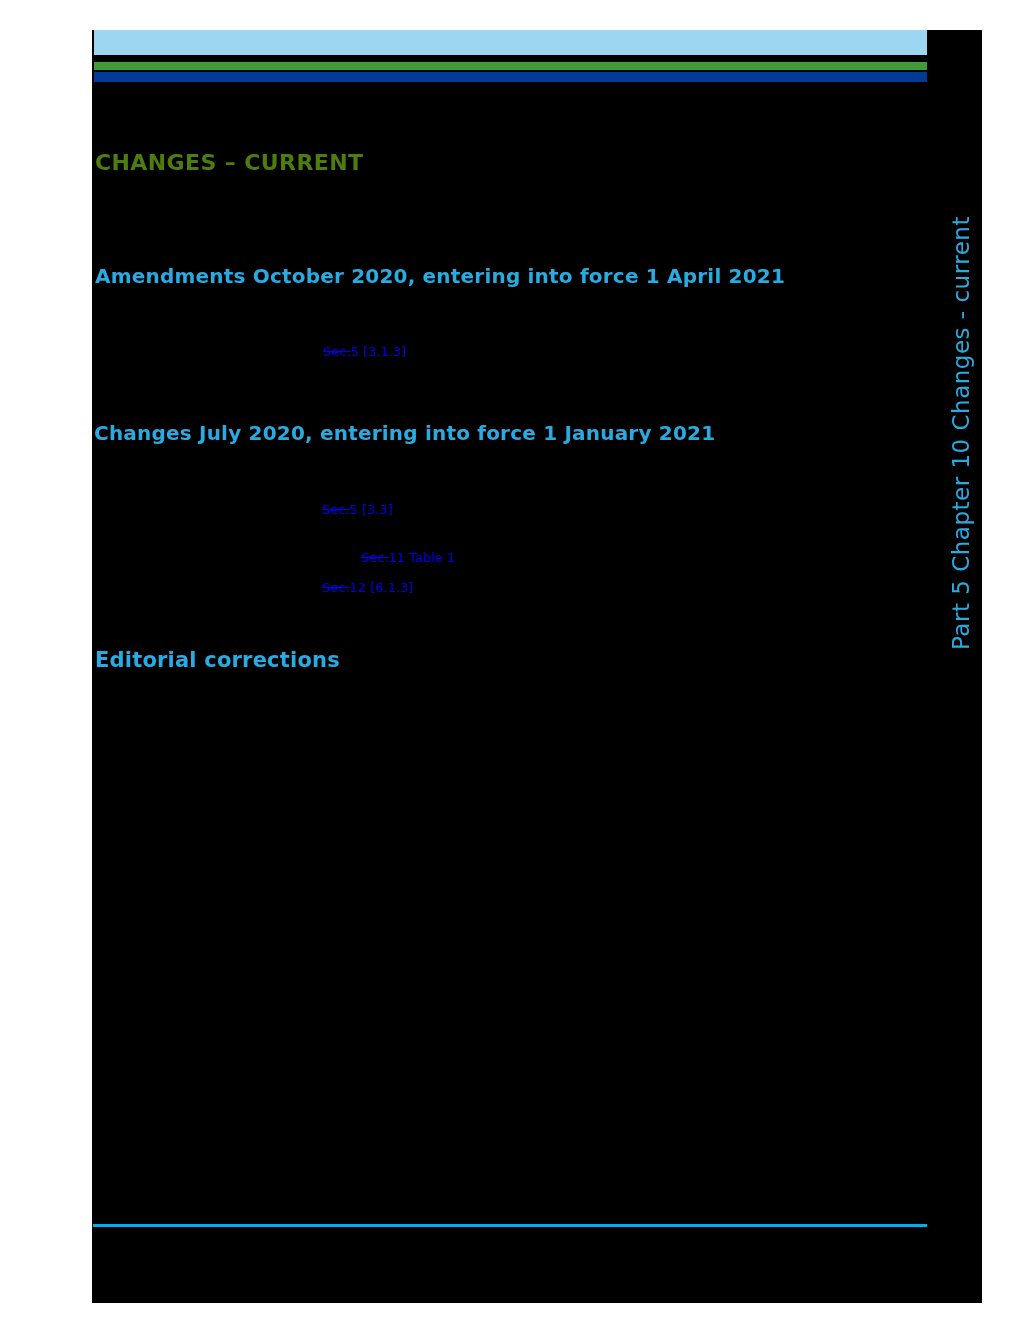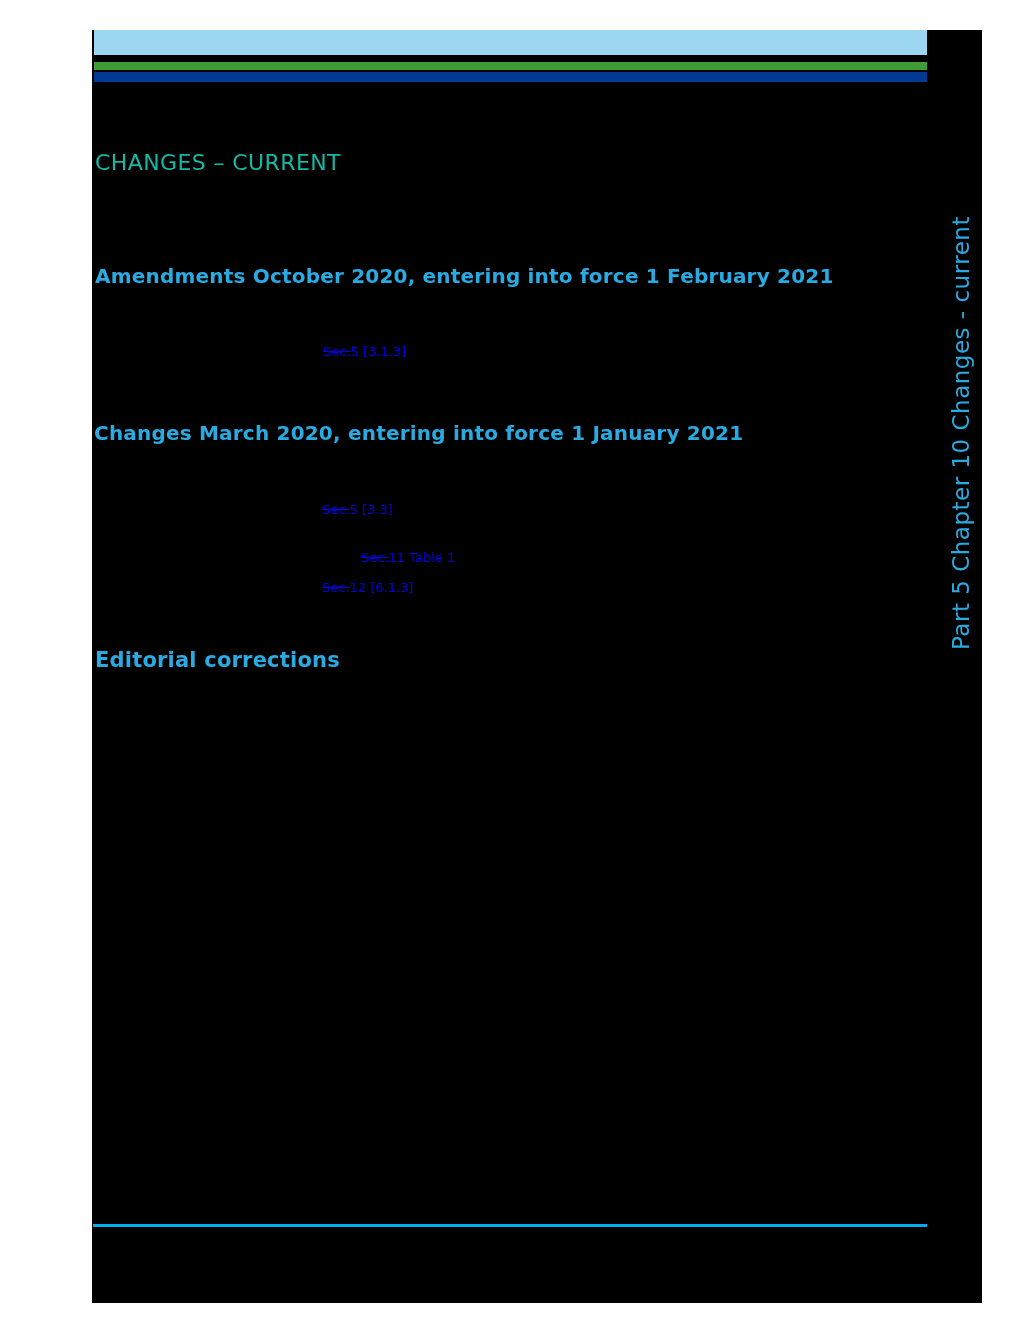--- a/index.html
+++ b/index.html
@@ -29,22 +29,22 @@
   }
   .bar-light { top: 0;    height: 25px; background: #9CD6F0; }
   .bar-green { top: 32px; height: 8px;  background: #3E9B35; }
   .bar-navy  { top: 42px; height: 10px; background: #003A94; }
 
   .h1 {
     position: absolute;
     left: 3px;
     top: 120px;
     font-size: 22px;
-    font-weight: normal;
-    color: #14b8a6;
+    font-weight: bold;
+    color: #4d7c0f;
     letter-spacing: 0.4px;
     white-space: nowrap;
   }
   .h2 {
     position: absolute;
     font-size: 20px;
     font-weight: bold;
     color: #29ABE2;
     letter-spacing: 0.2px;
     white-space: nowrap;
@@ -92,25 +92,25 @@
 <body>
 
 <div class="page">
 
   <div class="bar bar-light"></div>
   <div class="bar bar-green"></div>
   <div class="bar bar-navy"></div>
 
   <div class="h1">CHANGES – CURRENT</div>
 
-  <div class="h2" id="h2-amendments">Amendments October 2020, entering into force 1 February 2021</div>
+  <div class="h2" id="h2-amendments">Amendments October 2020, entering into force 1 April 2021</div>
 
   <a class="ref-link" id="link-1"><span class="strike">Sec.</span><span>5 [3.1.3]</span></a>
 
-  <div class="h2" id="h2-changes">Changes March 2020, entering into force 1 January 2021</div>
+  <div class="h2" id="h2-changes">Changes July 2020, entering into force 1 January 2021</div>
 
   <a class="ref-link" id="link-2"><span class="strike">Sec.</span><span>5 [3.3]</span></a>
 
   <a class="ref-link" id="link-3"><span class="strike">Sec.</span><span>11 Table 1</span></a>
 
   <a class="ref-link" id="link-4"><span class="strike">Sec.</span><span>12 [6.1.3]</span></a>
 
   <div class="h2" id="h3-editorial">Editorial corrections</div>
 
   <div class="vtitle">Part 5 Chapter 10 Changes - current</div>

